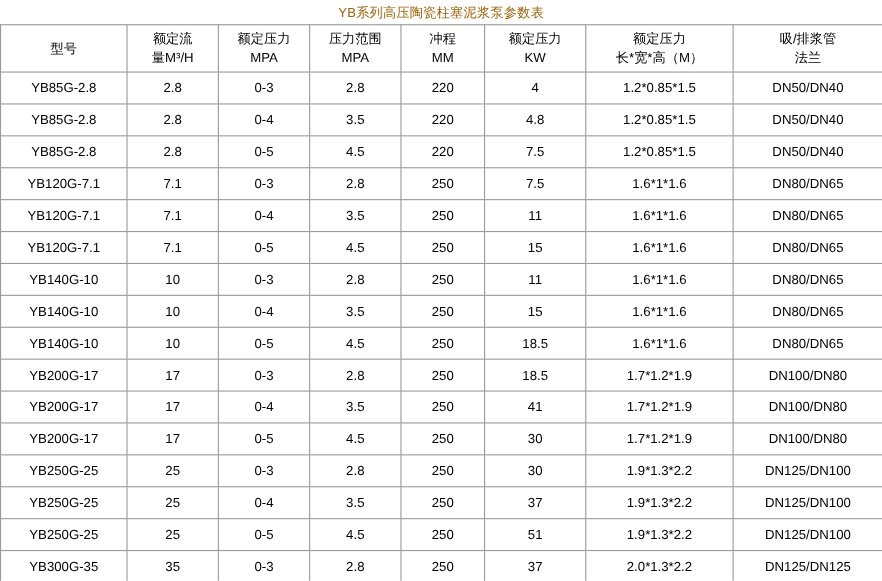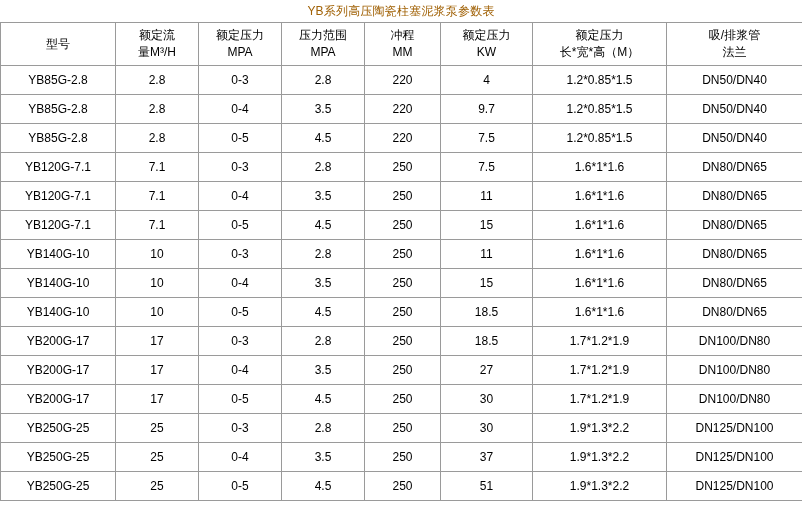--- a/index.html
+++ b/index.html
@@ -131,21 +131,21 @@
         <td>4</td>
         <td>1.2*0.85*1.5</td>
         <td>DN50/DN40</td>
       </tr>
       <tr>
         <td>YB85G-2.8</td>
         <td>2.8</td>
         <td>0-4</td>
         <td>3.5</td>
         <td>220</td>
-        <td>9.7</td>
+        <td>4.8</td>
         <td>1.2*0.85*1.5</td>
         <td>DN50/DN40</td>
       </tr>
       <tr>
         <td>YB85G-2.8</td>
         <td>2.8</td>
         <td>0-5</td>
         <td>4.5</td>
         <td>220</td>
         <td>7.5</td>
@@ -221,21 +221,21 @@
         <td>18.5</td>
         <td>1.7*1.2*1.9</td>
         <td>DN100/DN80</td>
       </tr>
       <tr>
         <td>YB200G-17</td>
         <td>17</td>
         <td>0-4</td>
         <td>3.5</td>
         <td>250</td>
-        <td>27</td>
+        <td>41</td>
         <td>1.7*1.2*1.9</td>
         <td>DN100/DN80</td>
       </tr>
       <tr>
         <td>YB200G-17</td>
         <td>17</td>
         <td>0-5</td>
         <td>4.5</td>
         <td>250</td>
         <td>30</td>
@@ -265,16 +265,26 @@
       <tr>
         <td>YB250G-25</td>
         <td>25</td>
         <td>0-5</td>
         <td>4.5</td>
         <td>250</td>
         <td>51</td>
         <td>1.9*1.3*2.2</td>
         <td>DN125/DN100</td>
       </tr>
+      <tr>
+        <td>YB300G-35</td>
+        <td>35</td>
+        <td>0-3</td>
+        <td>2.8</td>
+        <td>250</td>
+        <td>37</td>
+        <td>2.0*1.3*2.2</td>
+        <td>DN125/DN125</td>
+      </tr>
 
     </tbody>
   </table>
 </div>
 
 </body></html>

